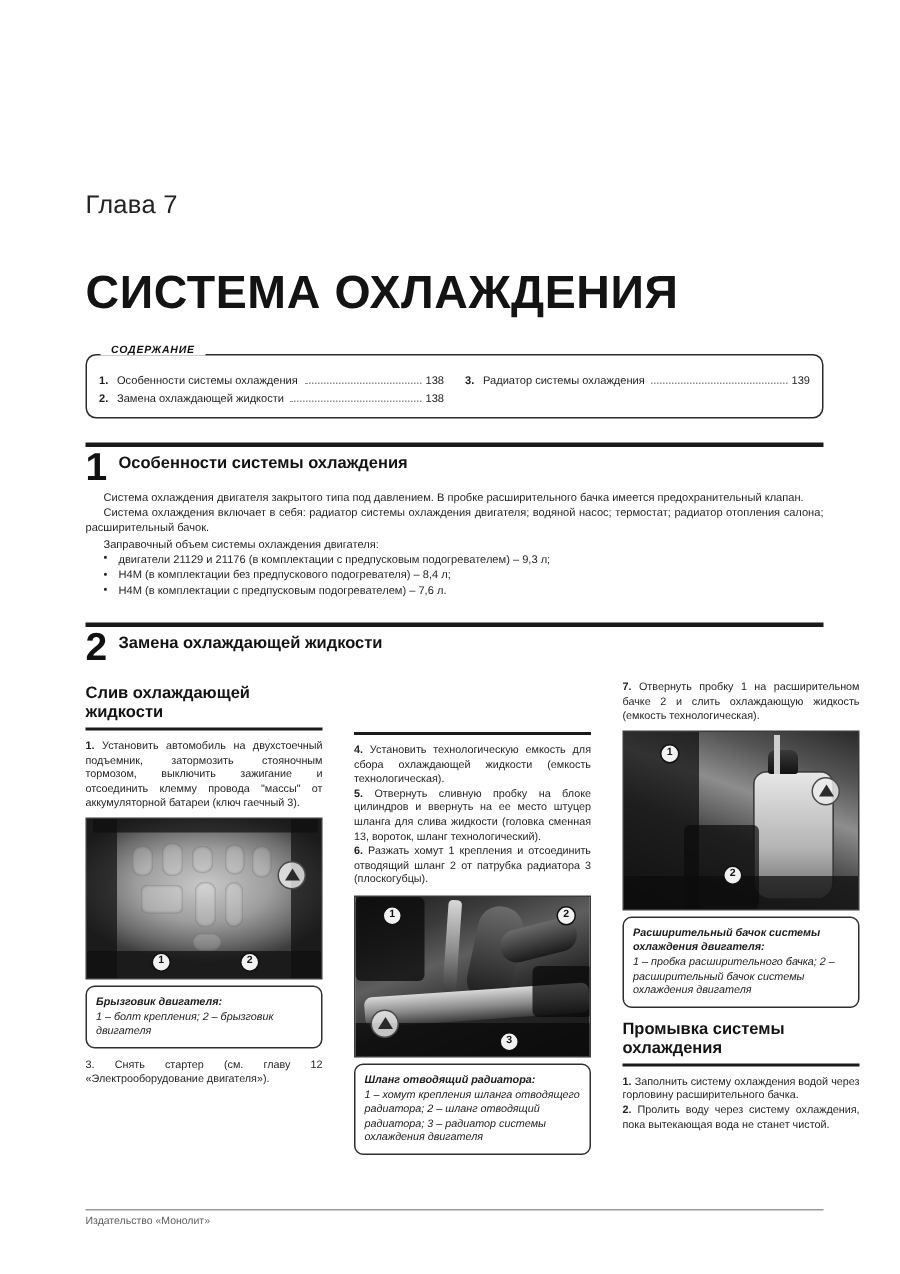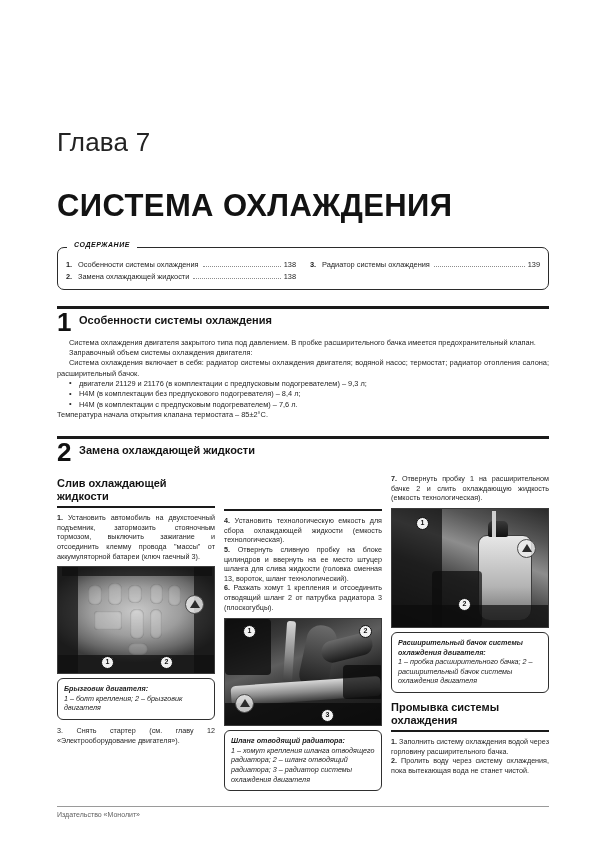--- a/index.html
+++ b/index.html
@@ -23,21 +23,21 @@
   }
   .content {
     position: absolute;
     left: 57px;
     top: 0;
     width: 492px;
   }
 
   
   .chapter-label {
-    font-size: 26px;
+    font-size: 17px;
     font-weight: 400;
     letter-spacing: 0.2px;
     margin-top: 127px;
     color: #232323;
   }
   .chapter-title {
     font-size: 31px;
     font-weight: bold;
     letter-spacing: 0.4px;
     margin-top: 30px;
@@ -164,21 +164,21 @@
     color: #131313;
     border-bottom: 2px solid #1a1a1a;
     padding-bottom: 3px;
     margin-bottom: 5px;
     line-height: 13px;
   }
   .subhead.tall { min-height: 29px; }
   .cols {
     display: flex;
     margin-top: 14px;
-    gap: 9px;
+    gap: 21px;
   }
   .col {
     width: 158px;
     flex: 0 0 158px;
   }
   .step {
     font-size: 7.2px;
     line-height: 9.6px;
     text-align: justify;
     color: #1f1f1f;
@@ -379,28 +379,27 @@
     <div class="sec-head">
       <div class="sec-rule"></div>
       <div class="sec-inner">
         <div class="sec-num">1</div>
         <div class="sec-title">Особенности системы охлаждения</div>
       </div>
     </div>
 
     <div class="body-text">
       <p>Система охлаждения двигателя закрытого типа под давлением. В пробке расширительного бачка имеется предохранительный клапан.</p>
+      <p>Система охлаждения включает в себя: радиатор системы охлаждения двигателя; водяной насос; термостат; радиатор отопления салона; расширительный бачок.</p>
       <p>Заправочный объем системы охлаждения двигателя:</p>
-      <p>Система охлаждения включает в себя: радиатор системы охлаждения двигателя; водяной насос; термостат; радиатор отопления салона; расширительный бачок.</p>
       <ul class="spec-list">
         <li>двигатели 21129 и 21176 (в комплектации с предпусковым подогревателем) – 9,3 л;</li>
         <li>H4M (в комплектации без предпускового подогревателя) – 8,4 л;</li>
         <li>H4M (в комплектации с предпусковым подогревателем) – 7,6 л.</li>
       </ul>
-      <p class="noindent">Температура начала открытия клапана термостата – 85±2°C.</p>
     </div>
 
     <div class="sec-head">
       <div class="sec-rule"></div>
       <div class="sec-inner">
         <div class="sec-num">2</div>
         <div class="sec-title">Замена охлаждающей жидкости</div>
       </div>
     </div>
 

